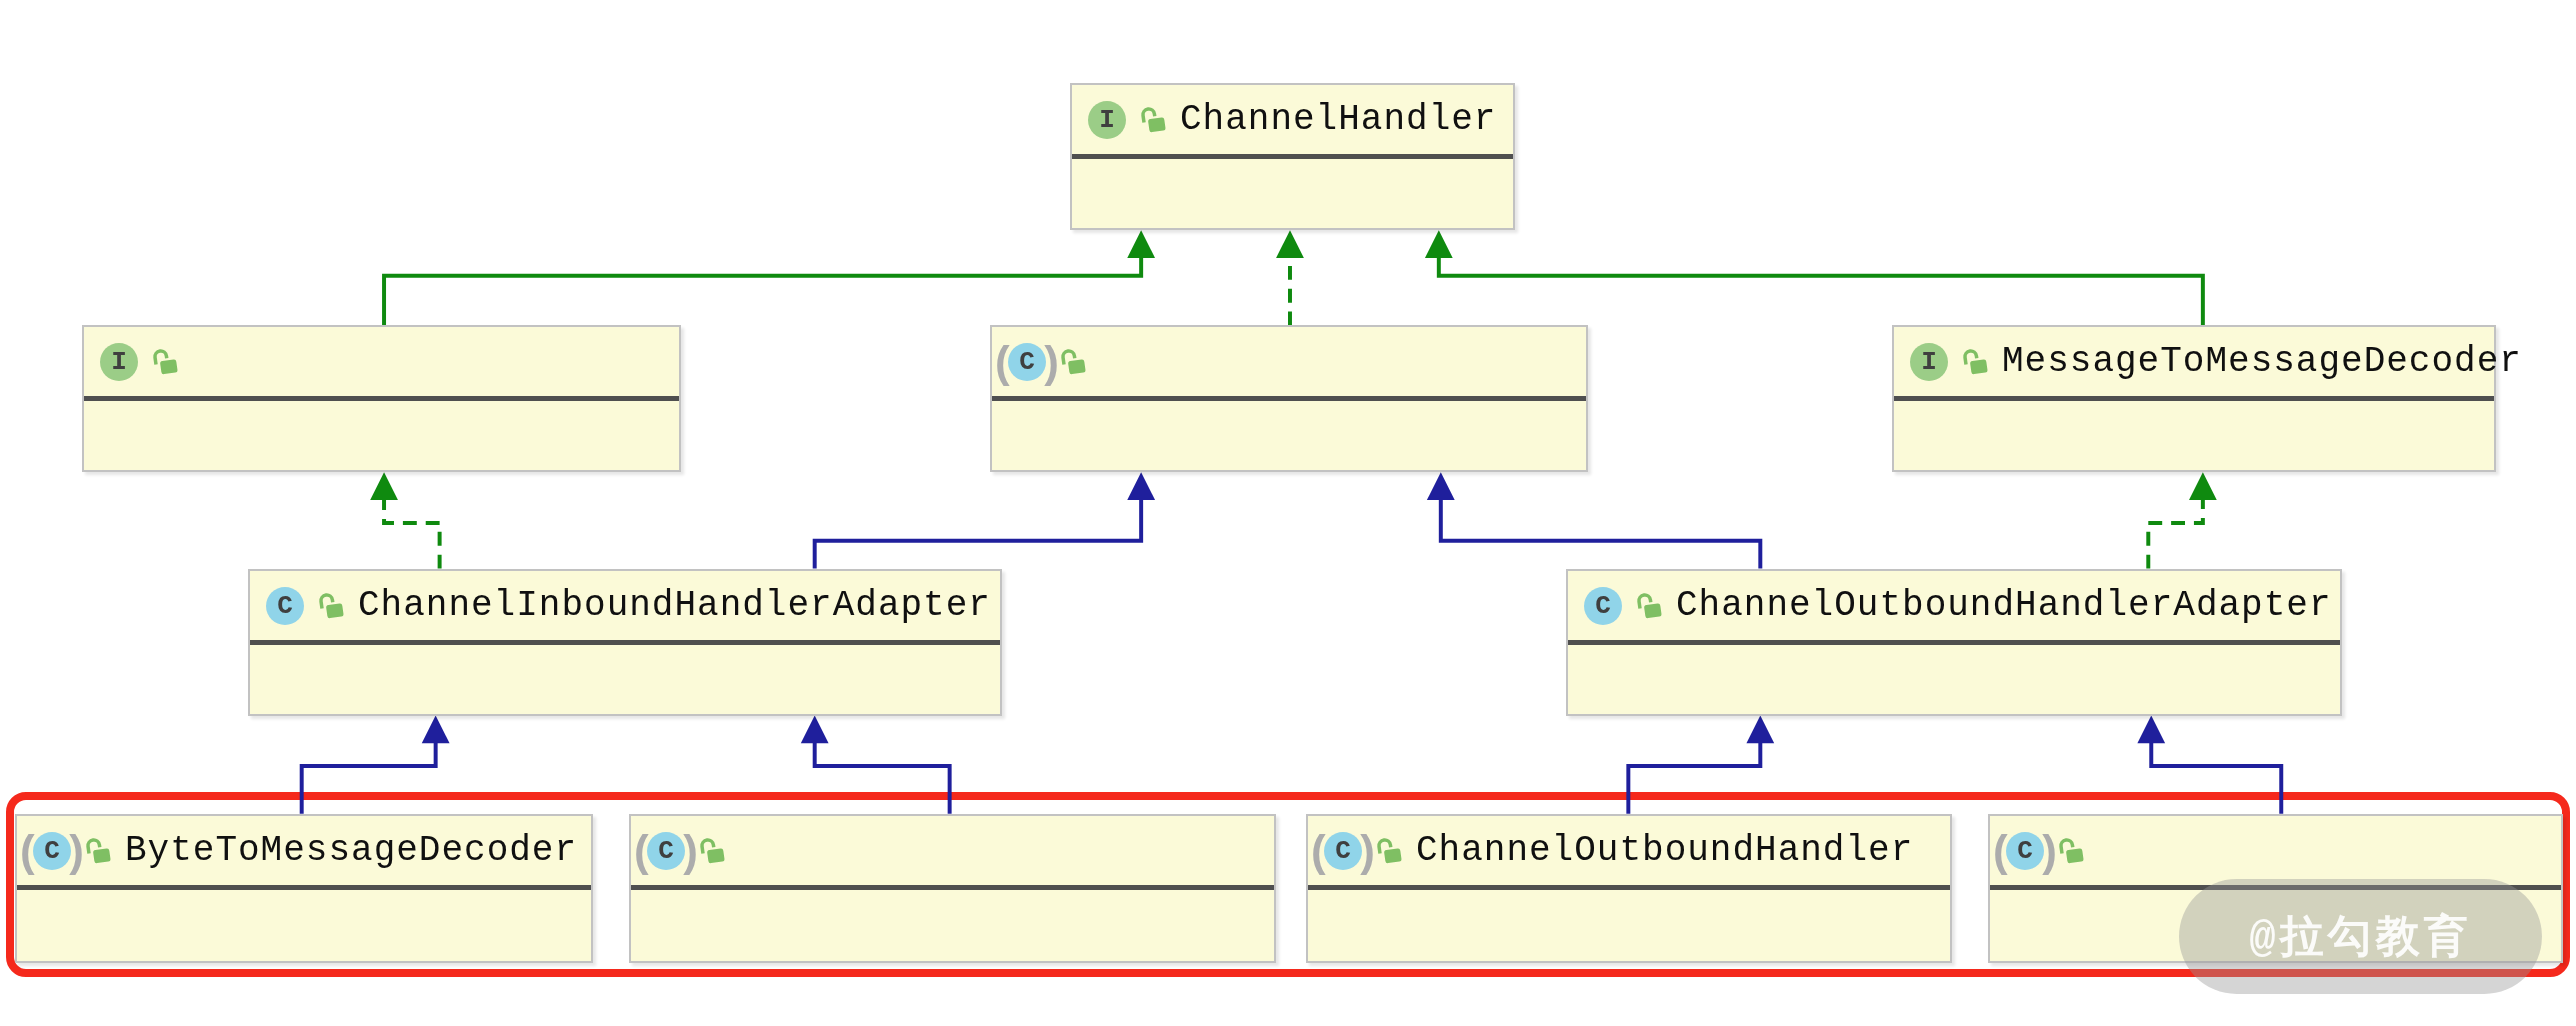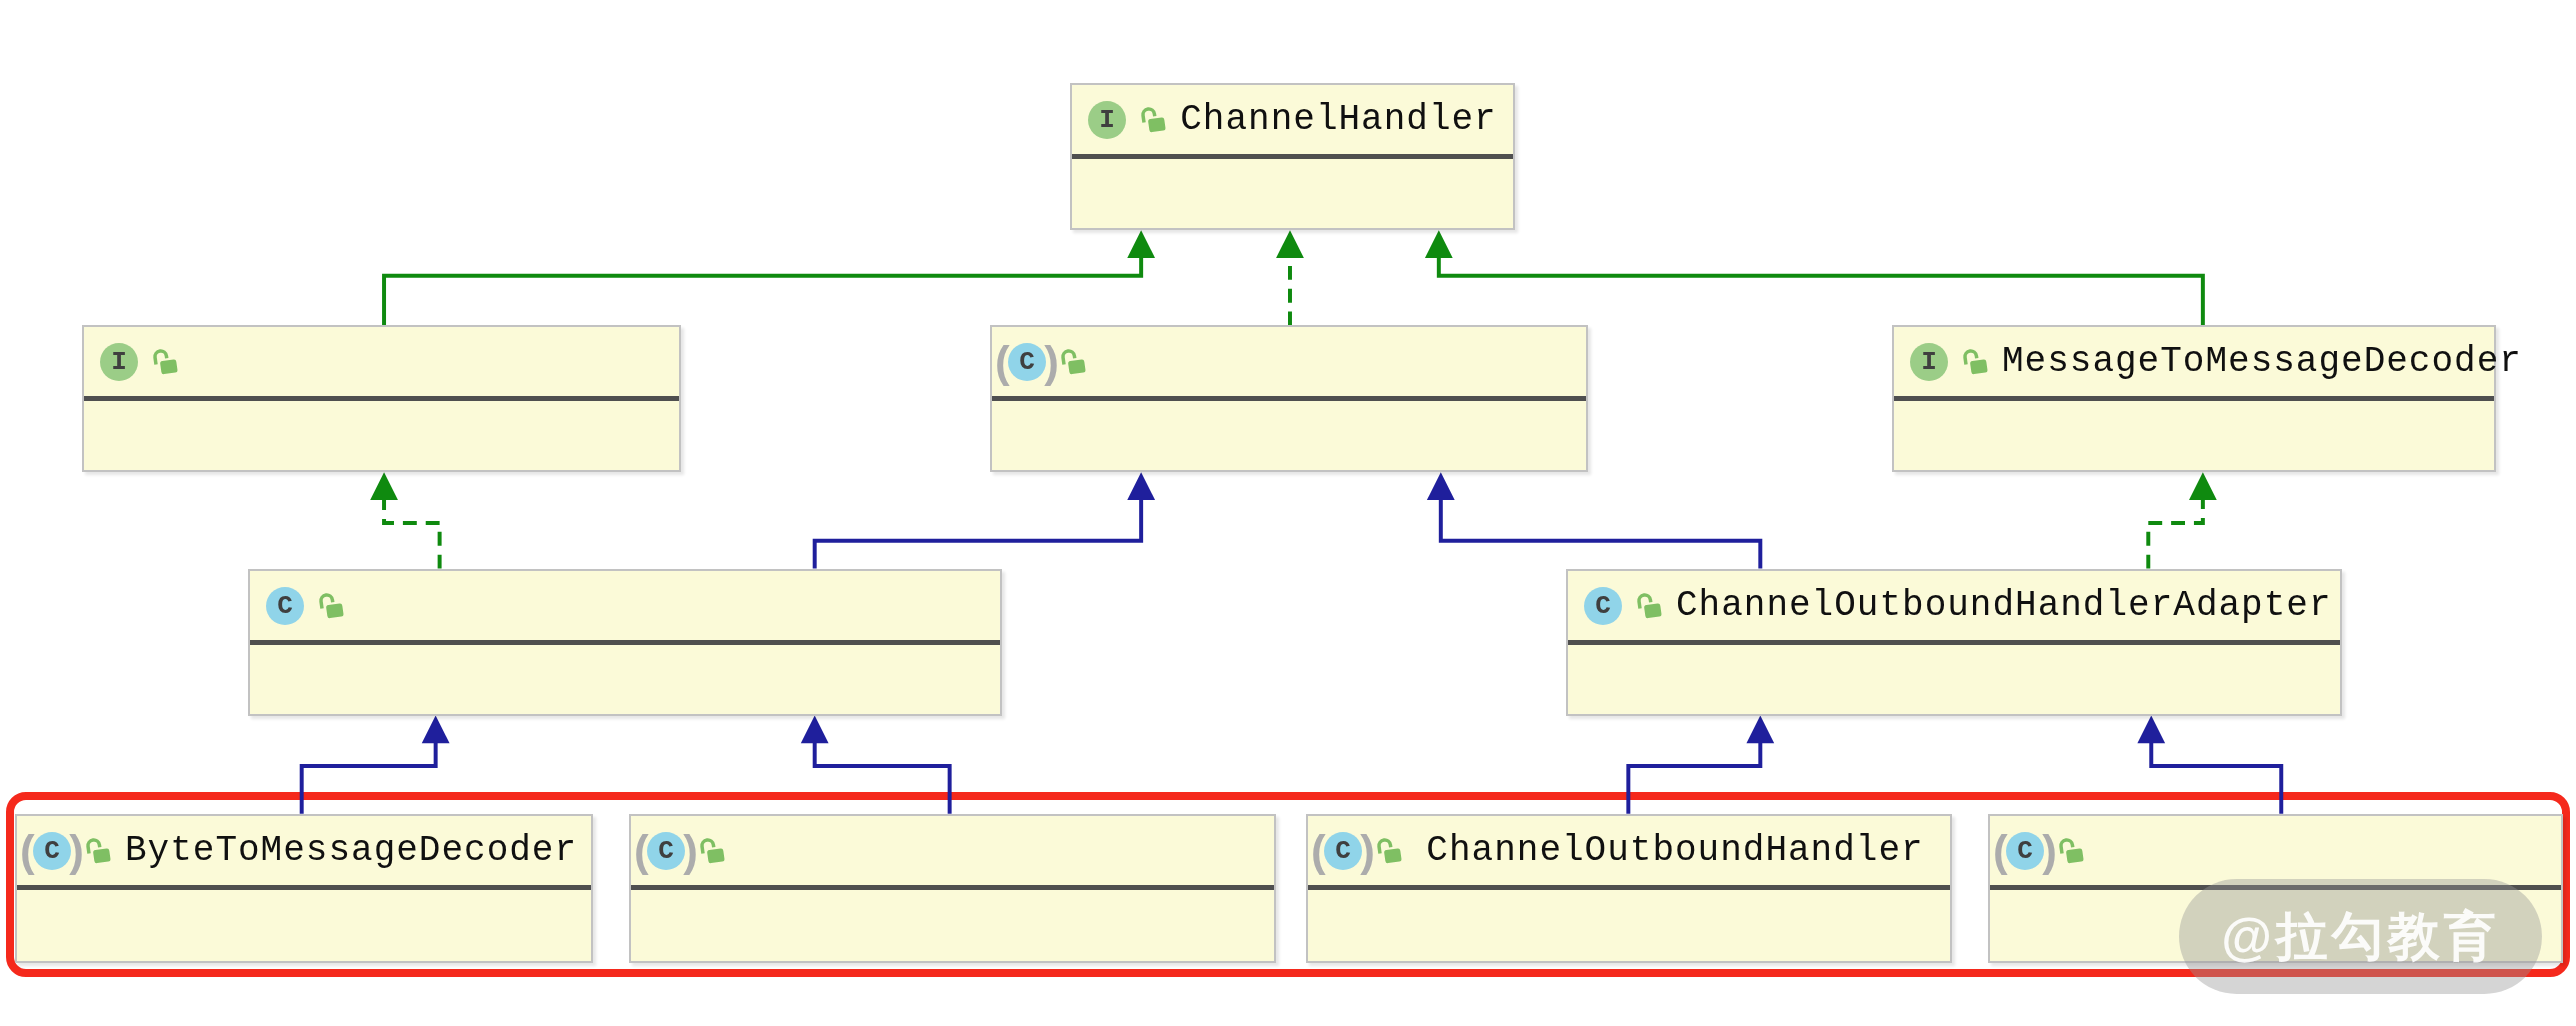--- a/index.html
+++ b/index.html
@@ -17,21 +17,21 @@
 
   
   .red-frame{position:absolute;z-index:1;box-sizing:border-box;
              border:8px solid var(--red,#f5291c);border-radius:20px;background:transparent;}
 
   
   .uml-box{position:absolute;z-index:3;box-sizing:border-box;display:flex;flex-direction:column;
            background:var(--box-fill,#fbfad8);border:2px solid var(--box-border,#c2c2c2);
            box-shadow:3px 3px 3px rgba(0,0,0,0.10);}
   .title{display:flex;align-items:center;gap:12px;padding:0 16px;height:69px;flex:0 0 69px;}
-  .name{flex:1;text-align:center;font-size:36px;color:#101010;white-space:nowrap;letter-spacing:1px;}
+  .name{flex:1;text-align:left;font-size:36px;color:#101010;white-space:nowrap;letter-spacing:1px;}
   .divider{height:5px;flex:0 0 5px;background:var(--divider,#4f4f4f);}
   .body-sec{flex:1;}
 
   
   .type-icon{position:relative;width:38px;height:38px;flex:0 0 38px;border-radius:50%;
              display:flex;align-items:center;justify-content:center;}
   .type-icon .letter{font-size:26px;font-weight:bold;color:var(--icon-letter,#3f3f3f);line-height:1;}
   .iface{background:var(--iface-icon,#9bcd87);}
   .cls{background:var(--class-icon,#90d4e9);}
   .abstract::before,.abstract::after{position:absolute;top:-6px;font-size:44px;font-weight:bold;
@@ -40,22 +40,22 @@
   .abstract::after{content:")";right:-13px;}
 
   .lock{width:30px;height:30px;flex:0 0 30px;transform:rotate(-8deg);}
   .lock .shackle{stroke:var(--lock,#7fbf63);}
   .lock rect{fill:var(--lock,#7fbf63);}
 
   
   .watermark{position:absolute;z-index:4;left:2179px;top:879px;width:363px;height:115px;
              border-radius:58px;background:var(--watermark-bg,rgba(150,150,150,0.40));
              display:flex;align-items:center;justify-content:center;}
-  .watermark-text{font-family:Liberation Sans, sans-serif;font-weight:bold;
-             font-size:52px;letter-spacing:4px;color:var(--watermark-text,rgba(255,255,255,0.90));}
+  .watermark-text{font-family:Liberation Mono, monospace;font-weight:bold;
+             font-size:44px;letter-spacing:4px;color:var(--watermark-text,rgba(255,255,255,0.90));}
 </style>
 </head>
 <body>
 
 <div id="canvas">
 
   <div class="red-frame" style="left:6px;top:792px;width:2564px;height:185px"></div>
 
   <svg id="edges" width="2576" height="1026" viewBox="0 0 2596 1034">
 
@@ -145,20 +145,21 @@
 
   <div class="uml-box" style="left:248px;top:569px;width:754px;height:147px">
     <div class="title">
       <span class="type-icon cls">
           <span class="letter">C</span>
         </span>
       <svg class="lock" viewBox="0 0 24 24">
           <path class="shackle" d="M4.6 13 L4.6 7.4 A4.6 4.6 0 0 1 13.8 7.4 L13.8 9.2" fill="none" stroke-width="2.8"></path>
           <rect x="8" y="11" width="13" height="10.5" rx="2"></rect>
         </svg>
+      <span class="name">ChannelInboundHandlerAdapter</span>
     </div>
     <div class="divider"></div>
     <div class="body-sec"></div>
   </div>
 
   <div class="uml-box" style="left:1566px;top:569px;width:776px;height:147px">
     <div class="title">
       <span class="type-icon cls">
           <span class="letter">C</span>
         </span>

